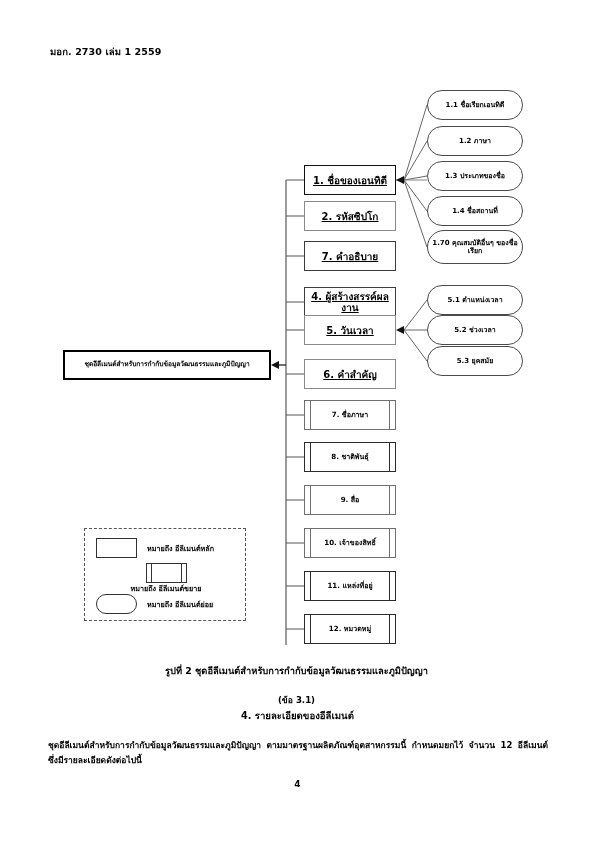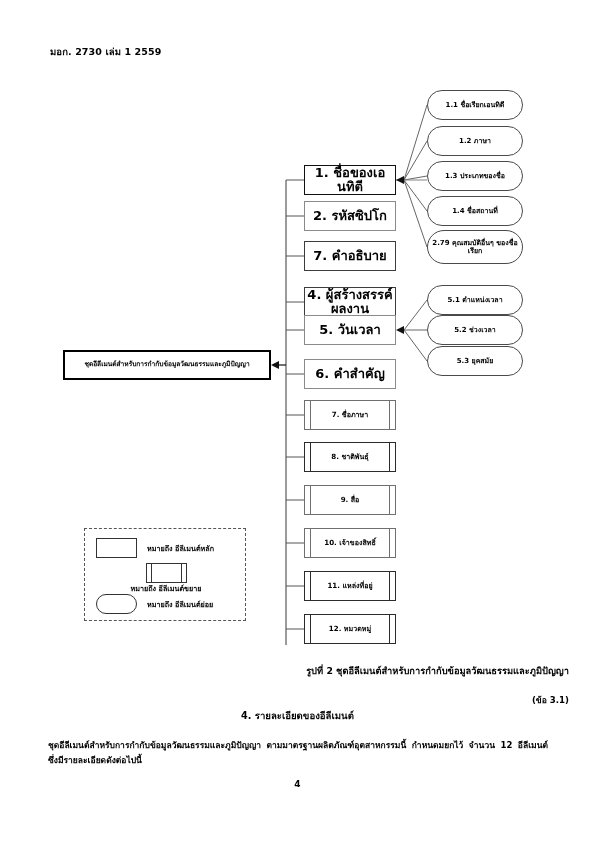--- a/index.html
+++ b/index.html
@@ -81,25 +81,26 @@
     height: 30px;
     background: #ffffff;
     box-sizing: border-box;
     display: flex;
     align-items: center;
     justify-content: center;
     text-align: center;
     z-index: 5;
   }
   .el-box .txt {
-    font-size: 13px;
+    font-size: 10px;
     font-weight: bold;
     color: #000000;
     line-height: 1.1;
     padding: 0 2px;
+    text-decoration: underline;
   }
   .el-main {
     border: 1.4px solid #3d3d3d;
   }
   .el-main.strong {
     border: 1.8px solid #111111;
   }
   .el-main.light {
     border: 1.2px solid #8a8a8a;
   }
@@ -230,24 +231,24 @@
   .legend-label {
     font-size: 7.2px;
     font-weight: bold;
     color: #000000;
     white-space: nowrap;
   }
 
   
   .fig-caption {
     position: absolute;
-    left: 8px;
+    left: 16px;
     top: 664px;
     width: 561px;
-    text-align: right;
+    text-align: center;
     font-size: 9.3px;
     font-weight: bold;
     color: #000000;
     line-height: 1.5;
   }
   .fig-caption .sub {
     display: block;
     font-size: 8.6px;
     margin-top: 16px;
   }
@@ -393,21 +394,21 @@
     <div class="sub-oval" style="top:126px;">
       <span class="txt">1.2 ภาษา</span>
     </div>
     <div class="sub-oval" style="top:161px;">
       <span class="txt">1.3 ประเภทของชื่อ</span>
     </div>
     <div class="sub-oval" style="top:196px;">
       <span class="txt">1.4 ชื่อสถานที่</span>
     </div>
     <div class="sub-oval two-line" style="top:230px;">
-      <span class="txt">2.79 คุณสมบัติอื่นๆ ของชื่อเรียก</span>
+      <span class="txt">1.70 คุณสมบัติอื่นๆ ของชื่อเรียก</span>
     </div>
 
     <div class="sub-oval" style="top:285px;">
       <span class="txt">5.1 ตำแหน่งเวลา</span>
     </div>
     <div class="sub-oval" style="top:315px;">
       <span class="txt">5.2 ช่วงเวลา</span>
     </div>
     <div class="sub-oval" style="top:346px;">
       <span class="txt">5.3 ยุคสมัย</span>

